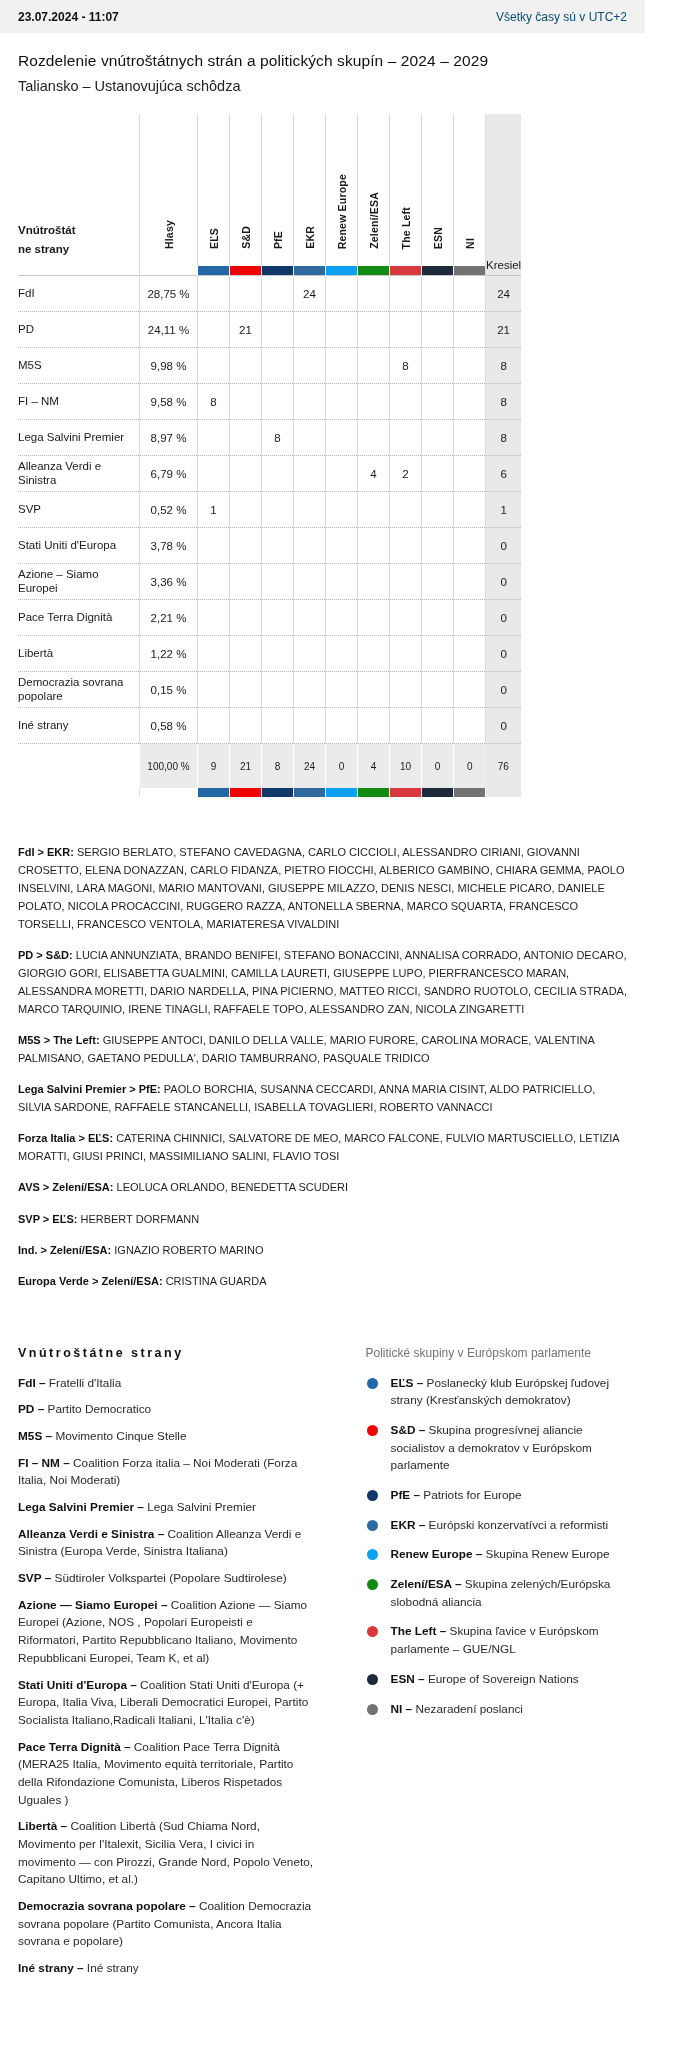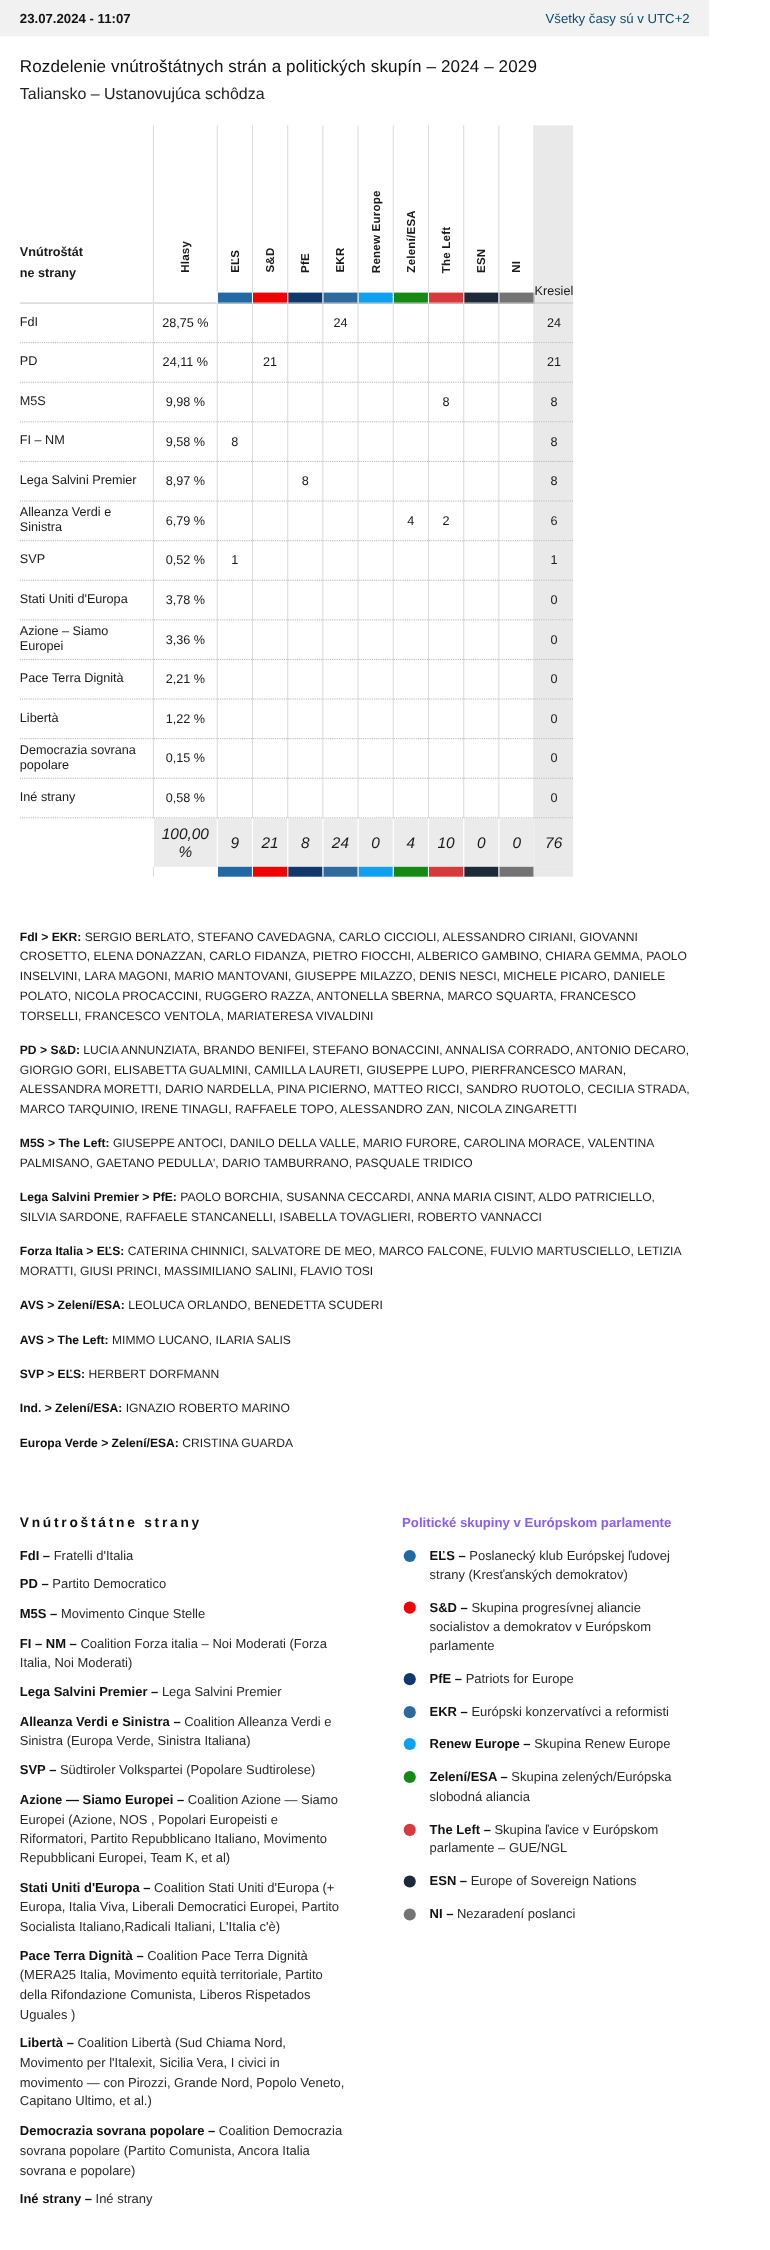--- a/index.html
+++ b/index.html
@@ -27,36 +27,36 @@
   .swatch-row td {height:9px;}
   .swatch {border-left:1px solid #fff;}
   .data-row {border-top:1px dotted #b9b9b9;}
   .data-row.first {border-top:1px solid #c8c8c8;}
   .data-row td {height:35px; font-size:11.5px;}
   .party {font-weight:bold; text-align:left; padding-right:3px; line-height:1.2;}
   .votes {text-align:center;}
   .seat {text-align:center;}
   .kresiel {background:#e9e9e9; font-weight:bold; text-align:center;}
   .total-row {border-top:1px dotted #b9b9b9;}
-  .total-row td {height:44px; font-size:14px;font-style:italic;}
+  .total-row td {height:44px; font-size:10px;}
   .total-cell {background:#ebebeb; font-weight:bold; text-align:center; border-left:1px solid #fff;}
   .total-kresiel {background:#e9e9e9; font-weight:bold; text-align:center;}
   .kresiel-swatch {background:#e9e9e9; border-left:1px solid #fff;}
 
   
   .mlists {margin:46px 18px 0;}
   .mlist {margin:0 0 13px; font-size:11px; line-height:1.64; color:#1f1f1f;}
   .mlist b {font-weight:bold; color:#111;}
 
   
   .legends {display:flex; align-items:flex-start; margin:56px 18px 0;}
   .pl-col {width:330px;}
   .gl-col {width:292px; margin-left:52px;}
   .pl-heading {font-size:12.5px; font-weight:bold; letter-spacing:2.5px; margin:0 0 15px; color:#111;}
-  .gl-heading {font-size:12px; font-weight:bold; margin:0 0 15px; color:#8b5cf6;}
+  .gl-heading {font-size:12px; font-weight:normal; margin:0 0 15px; color:#737373;}
   .pl-item {margin:0 0 9px; font-size:11.8px; line-height:1.5; color:#2a2a2a;}
   .pl-item b, .gl-item b {font-weight:bold; color:#111;}
   .gl-item {position:relative; padding-left:25px; margin:12px 0 9px; font-size:11.8px; line-height:1.5; color:#2a2a2a;}
   .dot {position:absolute; left:1px; top:3px; width:11px; height:11px; border-radius:50%;}
 </style>
 </head>
 <body>
 
 <div class="page">
 
@@ -312,21 +312,20 @@
       </tbody>
     </table>
 
   <div class="mlists">
       <p class="mlist"><b>FdI &gt; EKR:</b> <span>SERGIO BERLATO, STEFANO CAVEDAGNA, CARLO CICCIOLI, ALESSANDRO CIRIANI, GIOVANNI CROSETTO, ELENA DONAZZAN, CARLO FIDANZA, PIETRO FIOCCHI, ALBERICO GAMBINO, CHIARA GEMMA, PAOLO INSELVINI, LARA MAGONI, MARIO MANTOVANI, GIUSEPPE MILAZZO, DENIS NESCI, MICHELE PICARO, DANIELE POLATO, NICOLA PROCACCINI, RUGGERO RAZZA, ANTONELLA SBERNA, MARCO SQUARTA, FRANCESCO TORSELLI, FRANCESCO VENTOLA, MARIATERESA VIVALDINI</span></p>
       <p class="mlist"><b>PD &gt; S&amp;D:</b> <span>LUCIA ANNUNZIATA, BRANDO BENIFEI, STEFANO BONACCINI, ANNALISA CORRADO, ANTONIO DECARO, GIORGIO GORI, ELISABETTA GUALMINI, CAMILLA LAURETI, GIUSEPPE LUPO, PIERFRANCESCO MARAN, ALESSANDRA MORETTI, DARIO NARDELLA, PINA PICIERNO, MATTEO RICCI, SANDRO RUOTOLO, CECILIA STRADA, MARCO TARQUINIO, IRENE TINAGLI, RAFFAELE TOPO, ALESSANDRO ZAN, NICOLA ZINGARETTI</span></p>
       <p class="mlist"><b>M5S &gt; The Left:</b> <span>GIUSEPPE ANTOCI, DANILO DELLA VALLE, MARIO FURORE, CAROLINA MORACE, VALENTINA PALMISANO, GAETANO PEDULLA', DARIO TAMBURRANO, PASQUALE TRIDICO</span></p>
       <p class="mlist"><b>Lega Salvini Premier &gt; PfE:</b> <span>PAOLO BORCHIA, SUSANNA CECCARDI, ANNA MARIA CISINT, ALDO PATRICIELLO, SILVIA SARDONE, RAFFAELE STANCANELLI, ISABELLA TOVAGLIERI, ROBERTO VANNACCI</span></p>
       <p class="mlist"><b>Forza Italia &gt; EĽS:</b> <span>CATERINA CHINNICI, SALVATORE DE MEO, MARCO FALCONE, FULVIO MARTUSCIELLO, LETIZIA MORATTI, GIUSI PRINCI, MASSIMILIANO SALINI, FLAVIO TOSI</span></p>
       <p class="mlist"><b>AVS &gt; Zelení/ESA:</b> <span>LEOLUCA ORLANDO, BENEDETTA SCUDERI</span></p>
-      <p class="mlist"><b>AVS &gt; The Left:</b> <span>MIMMO LUCANO, ILARIA SALIS</span></p>
       <p class="mlist"><b>SVP &gt; EĽS:</b> <span>HERBERT DORFMANN</span></p>
       <p class="mlist"><b>Ind. &gt; Zelení/ESA:</b> <span>IGNAZIO ROBERTO MARINO</span></p>
       <p class="mlist"><b>Europa Verde &gt; Zelení/ESA:</b> <span>CRISTINA GUARDA</span></p>
     </div>
 
   <div class="legends">
     <div class="pl-col">
       <p class="pl-heading">Vnútroštátne strany</p>
       <div>
           <p class="pl-item"><b>FdI –</b> <span>Fratelli d'Italia</span></p>

